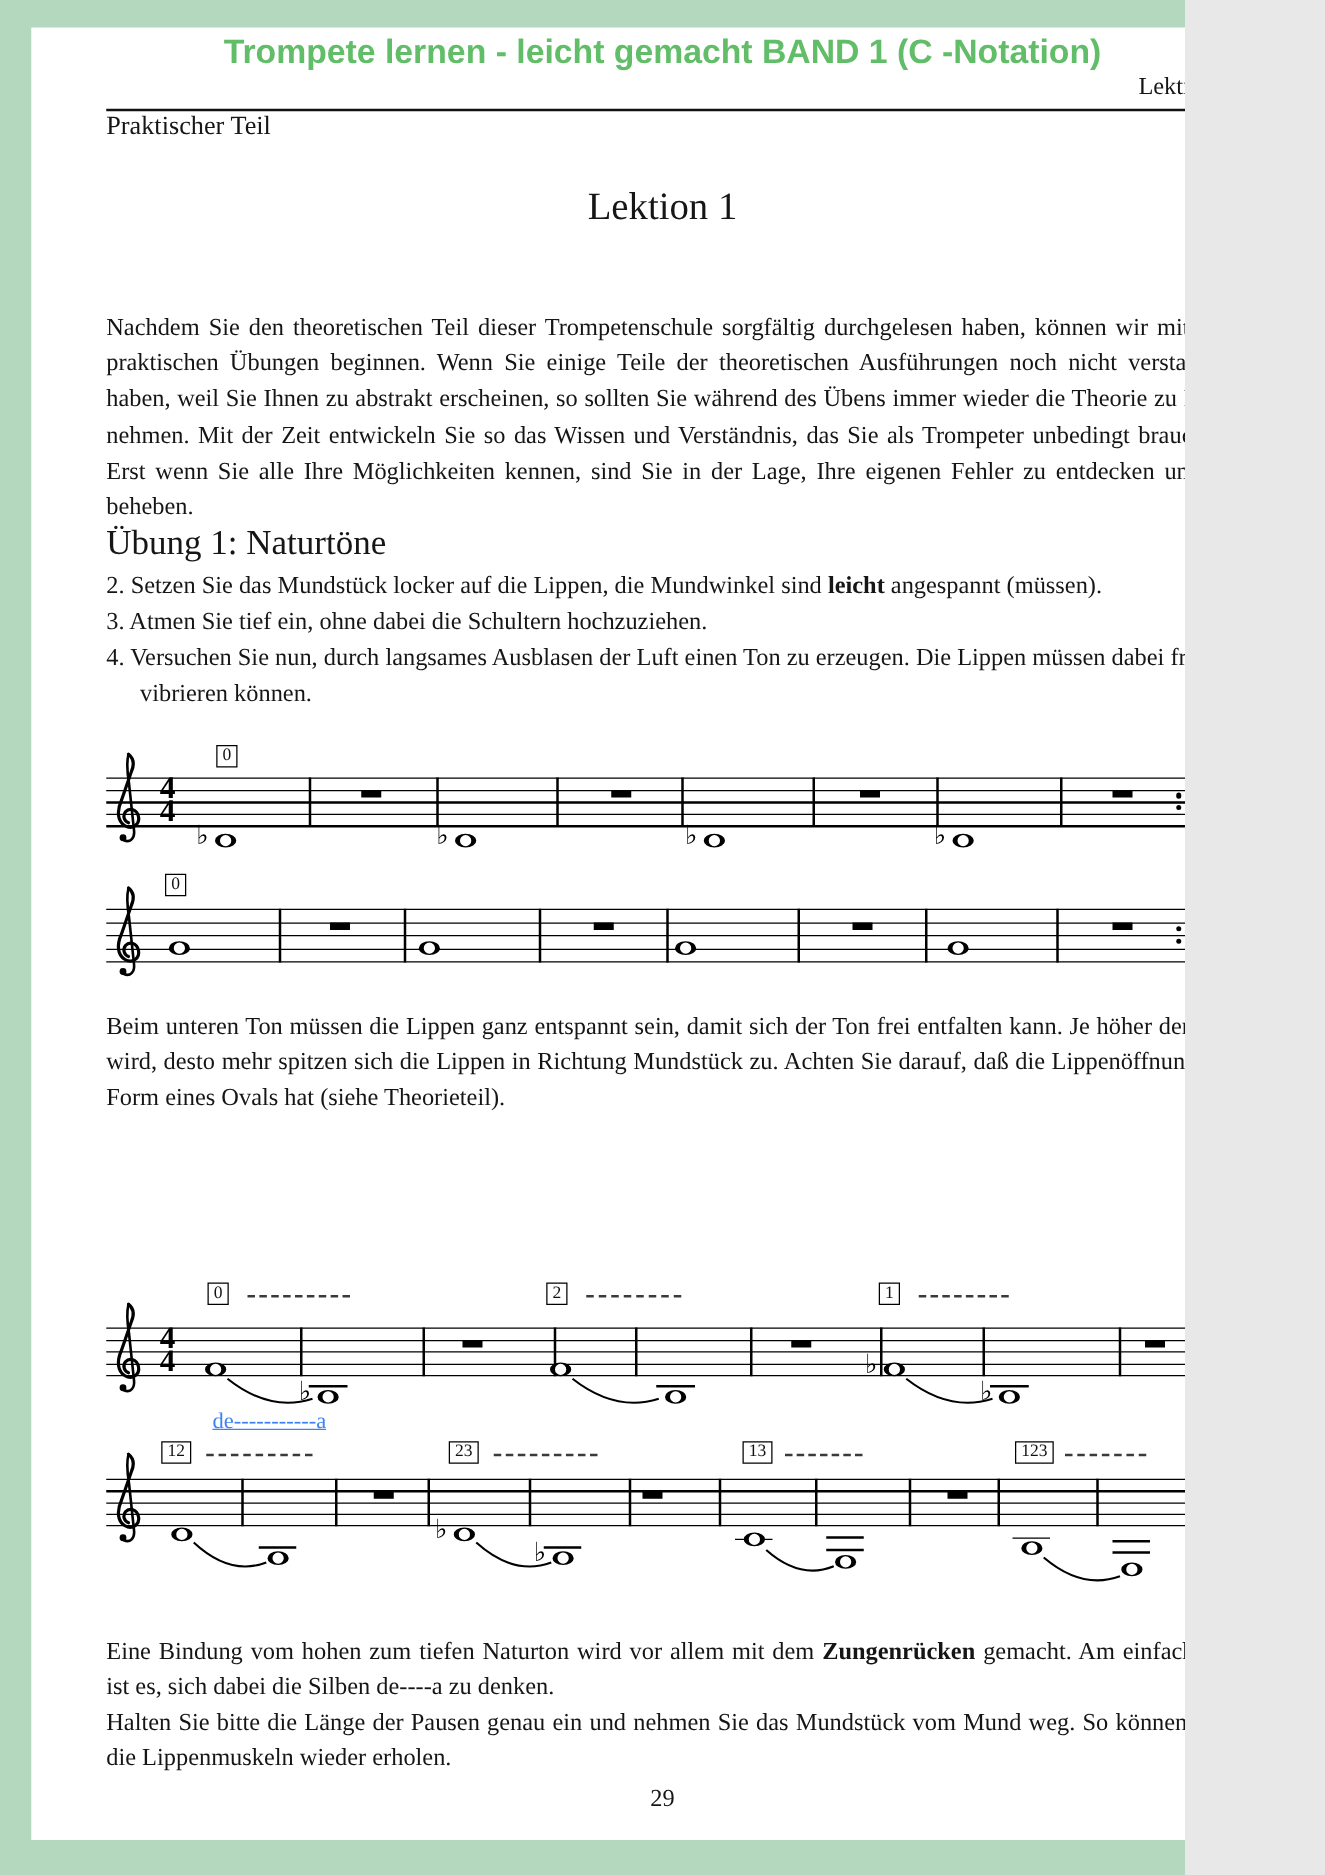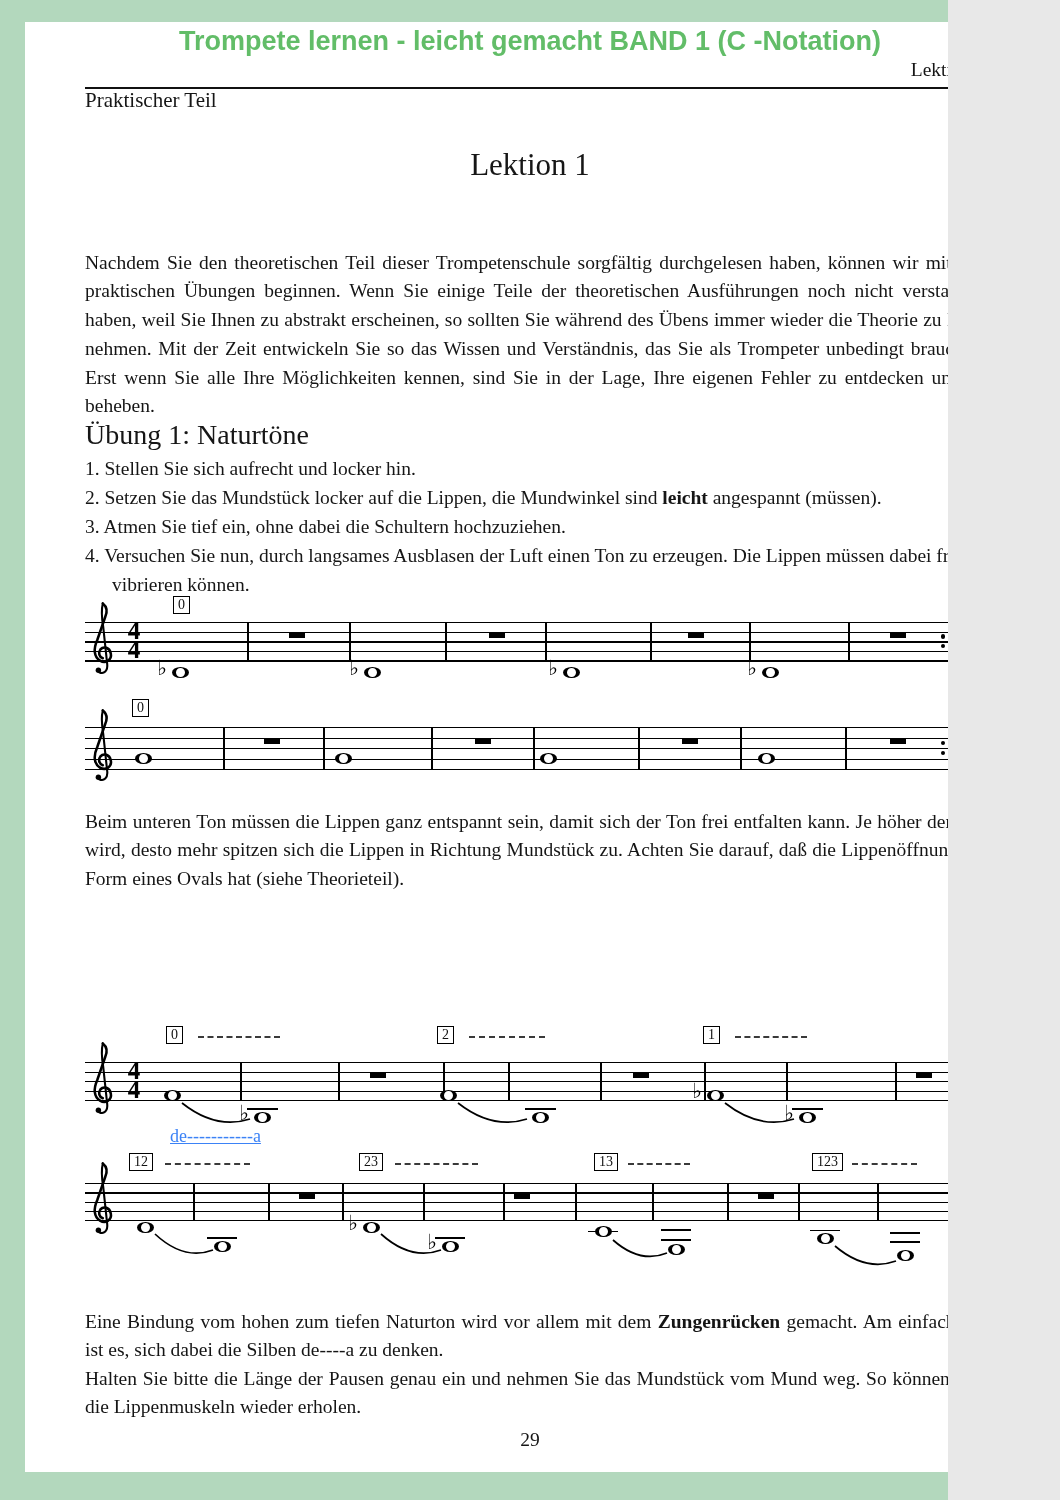--- a/index.html
+++ b/index.html
@@ -70,21 +70,20 @@
   <div class="hdr-right">Lektion 1</div>
   <div class="hdr-rule"></div>
 
   <div class="lesson-heading">Lektion 1</div>
 
   <p class="para" id="p-intro"><span>Nachdem  Sie den theoretischen Teil dieser Trompetenschule sorgfältig durchgelesen haben, können wir mit den praktischen Übungen beginnen. Wenn Sie einige Teile der theoretischen Ausführungen noch nicht verstanden haben, weil Sie Ihnen zu abstrakt erscheinen, so sollten Sie während des Übens immer wieder die Theorie zu Hilfe nehmen. Mit der Zeit entwickeln Sie so das Wissen und Verständnis, das Sie als Trompeter unbedingt brauchen. Erst wenn Sie alle Ihre Möglichkeiten kennen, sind Sie in der Lage, Ihre eigenen Fehler zu entdecken und zu beheben.</span></p>
 
   <div class="h2" id="u1">Übung 1: Naturtöne</div>
 
   <div class="steps">
-    <div class="step"><span>1. Stellen Sie sich aufrecht und locker hin.</span></div>
     <div class="step"><span>2. Setzen Sie das Mundstück locker auf die Lippen, die Mundwinkel sind </span><b>leicht</b><span> angespannt (müssen).</span></div>
     <div class="step"><span>3. Atmen Sie tief ein, ohne dabei die Schultern hochzuziehen.</span></div>
     <div class="step"><span>4. Versuchen Sie nun, durch langsames Ausblasen der Luft einen Ton zu erzeugen. Die Lippen müssen dabei frei vibrieren  können.</span></div>
   </div>
 
   <p class="para" id="p-mid"><span>Beim unteren Ton müssen die Lippen ganz entspannt sein, damit sich der Ton frei entfalten kann. Je höher der Ton wird, desto mehr spitzen sich die Lippen in Richtung Mundstück zu. Achten Sie darauf, daß die Lippenöffnung die Form eines Ovals hat (siehe Theorieteil).</span></p>
 
 
   <p class="para" id="p-end2"><span>Halten Sie bitte die Länge der Pausen genau ein und nehmen Sie das Mundstück vom Mund weg. So können sich die Lippenmuskeln wieder erholen.</span></p>
   <p class="para" id="p-end1"><span>Eine Bindung vom hohen zum tiefen Naturton wird vor allem mit dem </span><b>Zungenrücken</b><span> gemacht. Am einfachsten ist es, sich dabei die Silben de----a zu denken.</span></p>

